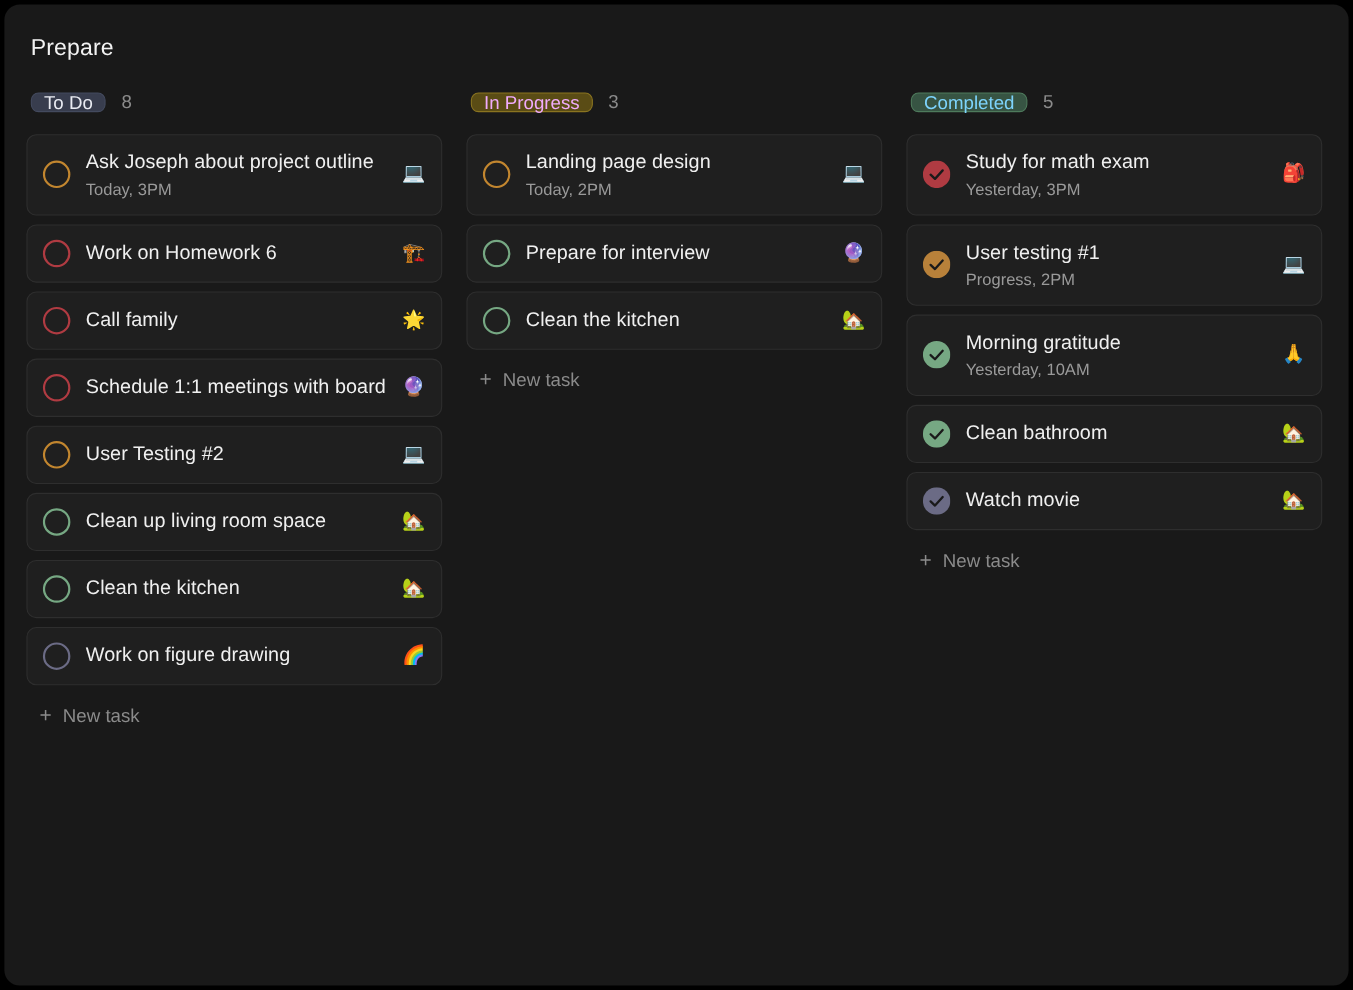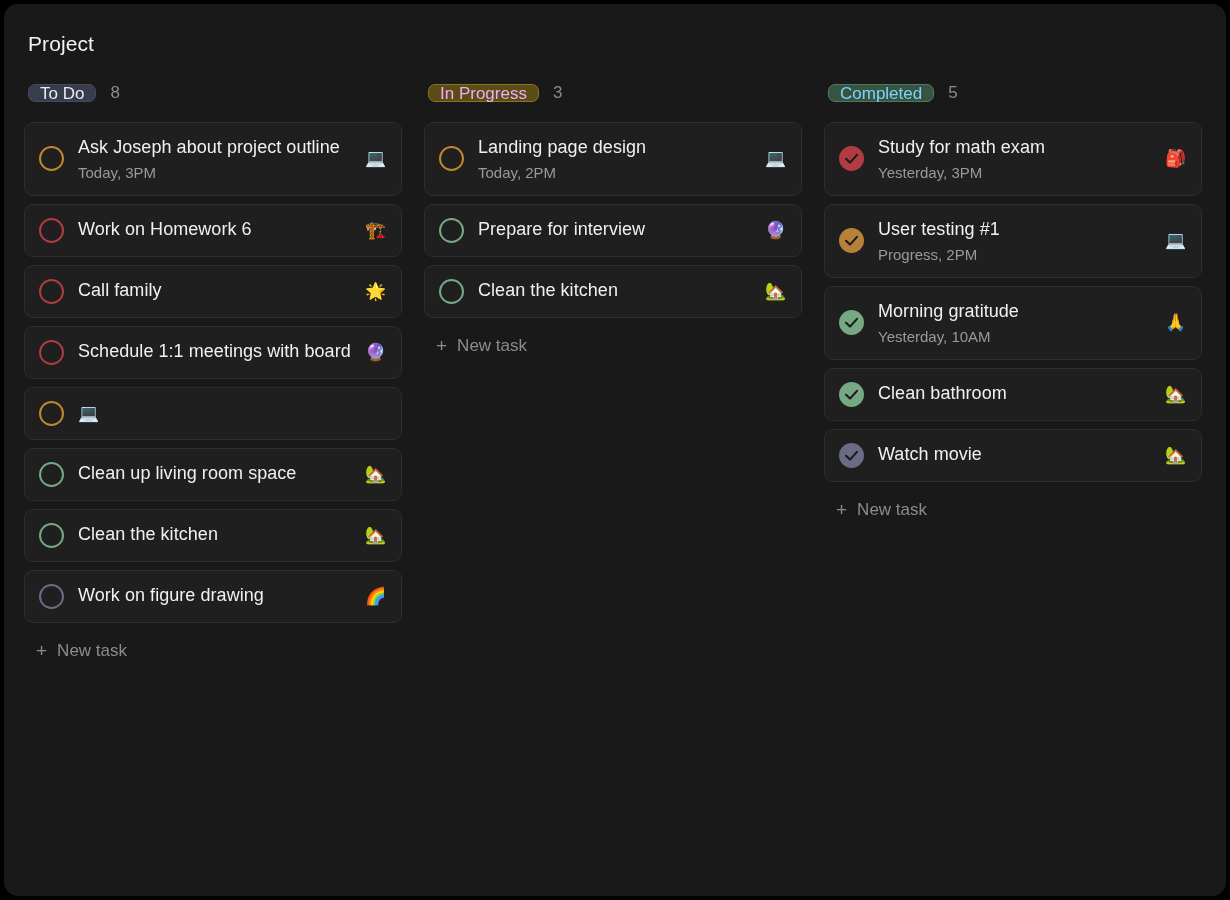--- a/index.html
+++ b/index.html
@@ -173,21 +173,21 @@
     font-size: 19px;
     line-height: 1;
     color: #8b8b8b;
   }
 </style>
 </head>
 <body>
 
 <div id="app">
 
-  <div class="page-title">Project</div>
+  <div class="page-title">Prepare</div>
 
   <div class="board">
       <div class="column">
         <div class="col-header">
           <span class="col-badge badge-todo">To Do</span>
           <span class="col-count">8</span>
         </div>
         <div class="cards">
           <div class="card">
             <div class="check" style="border-color: rgb(194, 134, 47);"></div>
@@ -213,20 +213,23 @@
           </div>
           <div class="card">
             <div class="check" style="border-color: rgb(176, 59, 66);"></div>
             <div class="card-body">
               <div class="card-title">Schedule 1:1 meetings with board</div>
             </div>
             <div class="card-emoji">🔮</div>
           </div>
           <div class="card">
             <div class="check" style="border-color: rgb(194, 134, 47);"></div>
+            <div class="card-body">
+              <div class="card-title">User Testing #2</div>
+            </div>
             <div class="card-emoji">💻</div>
           </div>
           <div class="card">
             <div class="check" style="border-color: rgb(118, 168, 131);"></div>
             <div class="card-body">
               <div class="card-title">Clean up living room space</div>
             </div>
             <div class="card-emoji">🏡</div>
           </div>
           <div class="card">

